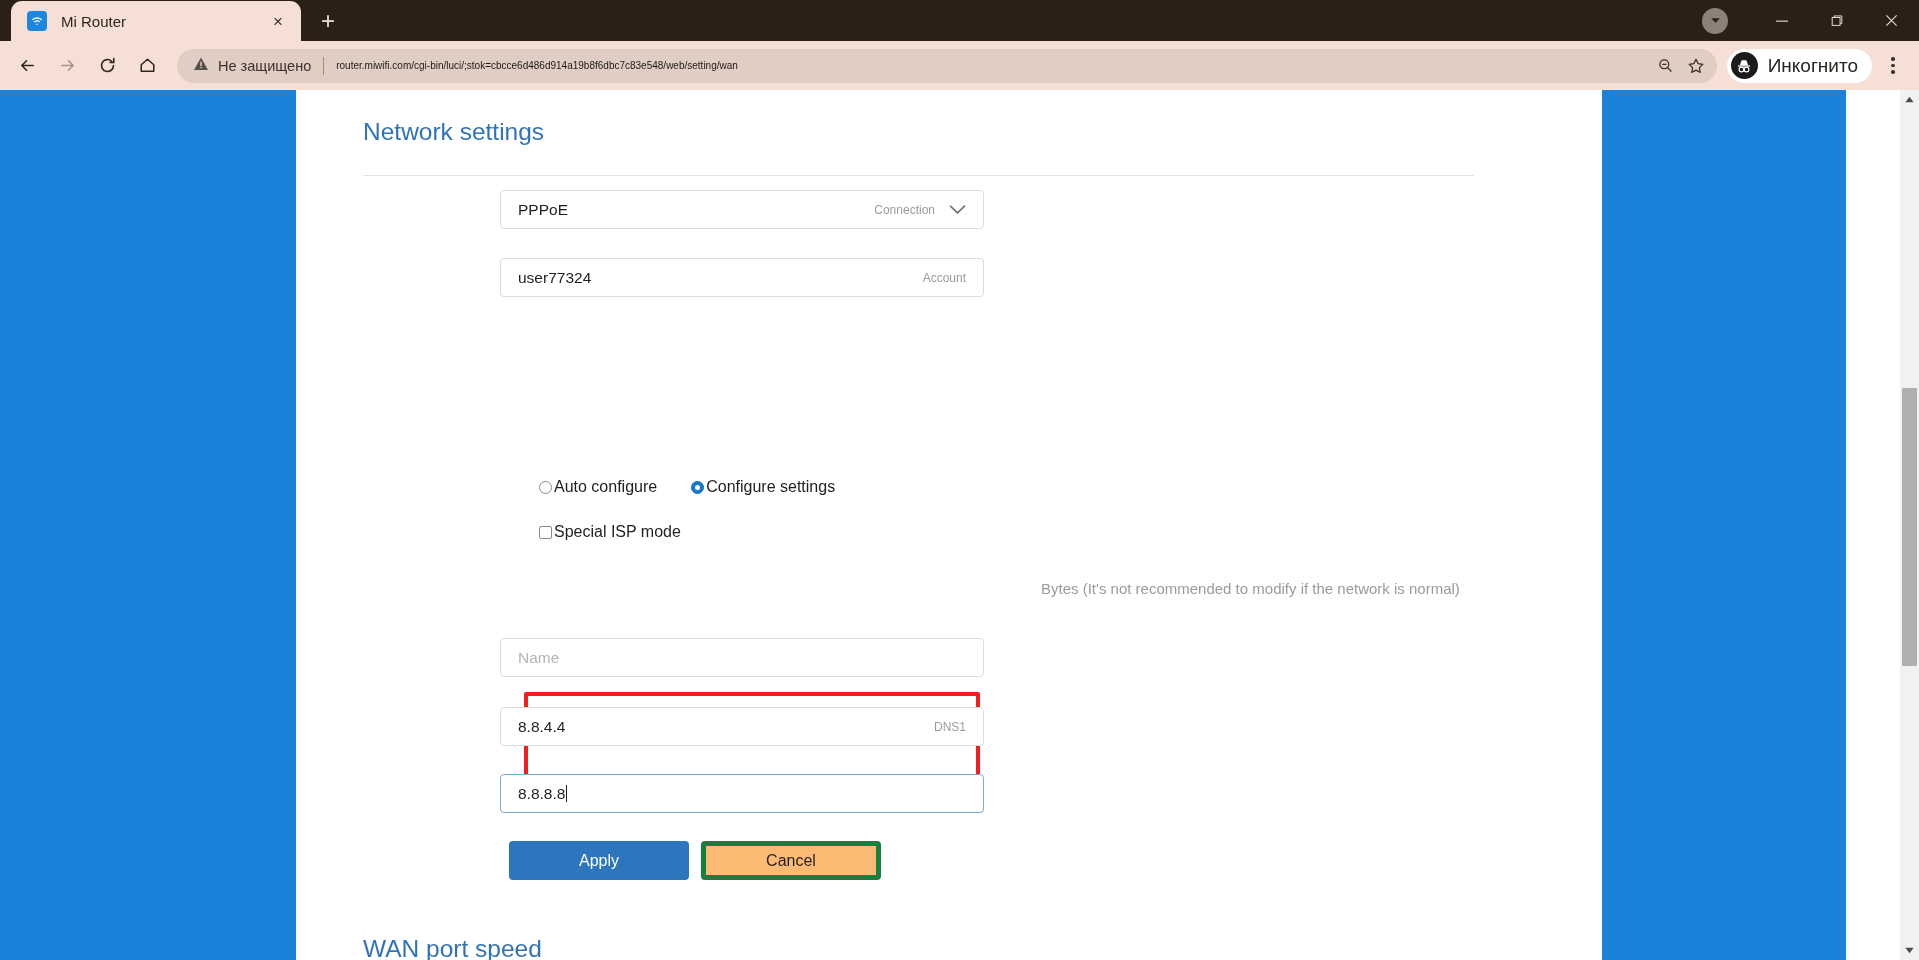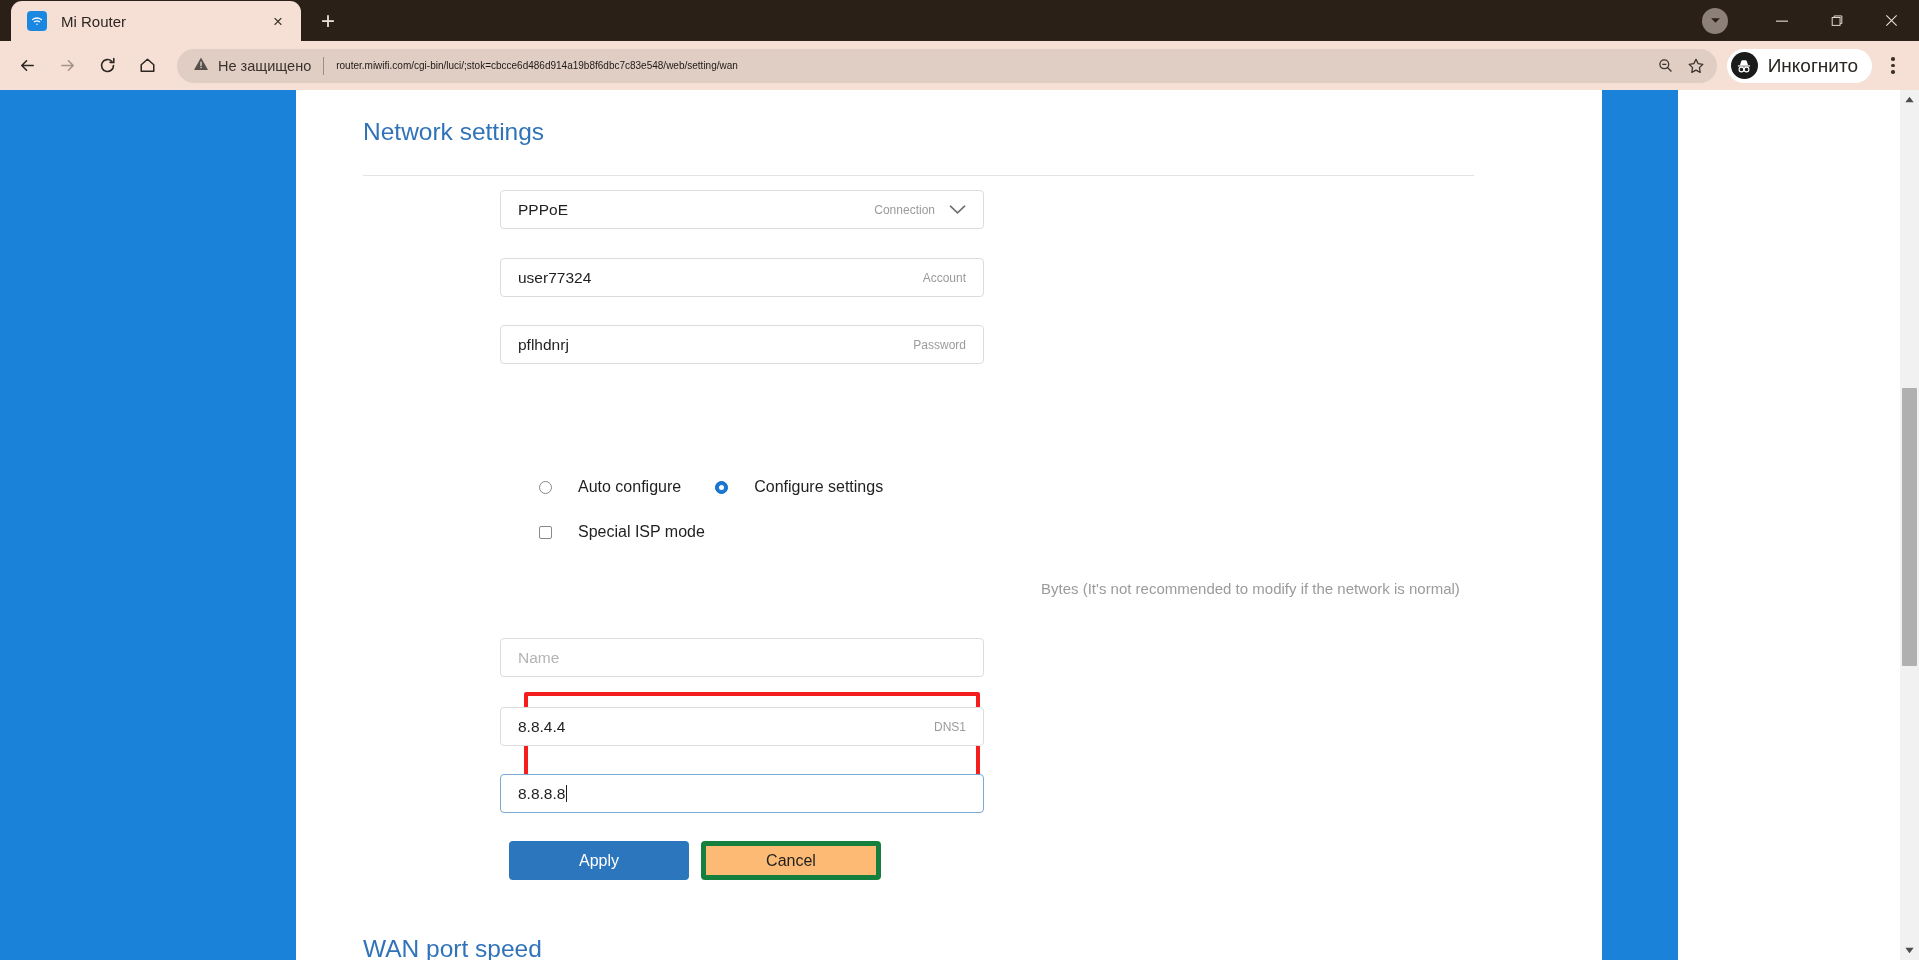--- a/index.html
+++ b/index.html
@@ -92,21 +92,21 @@
   }
   .incognito-label { font-size: 19px; color: #2a2622; margin-left: 10px; }
   .menu-dots {
     width: 34px; height: 34px; display: flex; flex-direction: column;
     align-items: center; justify-content: center; gap: 3px; margin-left: 4px; flex: 0 0 auto;
   }
   .menu-dots i { width: 3.5px; height: 3.5px; border-radius: 50%; background: #3a322c; display:block; }
 
   
   .viewport {
-    position: absolute; left: 0; top: 90px; width: 1678px; height: 870px;
+    position: absolute; left: 0; top: 90px; width: 1846px; height: 870px;
     background: #ffffff; overflow: hidden;
   }
   .side-blue { position: absolute; top: 0; height: 870px; background: #1a82d8; }
   .side-blue.left  { left: 0;     width: 296px; }
   .side-blue.right { left: 1602px; width: 298px; }
 
   .page {
     position: absolute; left: 296px; top: 0; width: 1306px; height: 870px;
     background: #ffffff;
   }
@@ -146,21 +146,21 @@
     display: flex; align-items: center; justify-content: center;
   }
   .radio.checked { border-color: #0b69c7; background: #1878d4; }
   .radio.checked::after {
     content: ""; width: 5px; height: 5px; border-radius: 50%; background: #fff;
   }
   .cbox {
     width: 13px; height: 13px; border: 1px solid #8a8a8a; background: #fff;
     border-radius: 2px; flex: 0 0 auto;
   }
-  .opt-label { font-size: 16px; color: #1f1f1f; margin-left: 26px; white-space: nowrap; }
+  .opt-label { font-size: 16px; color: #1f1f1f; margin-left: 2px; white-space: nowrap; }
 
   .redbox {
     position: absolute; border: 4px solid #f41e1e; border-radius: 2px;
   }
 
   .btn {
     position: absolute; height: 39px; border-radius: 4px;
     display: flex; align-items: center; justify-content: center;
     font-size: 16px;
   }
@@ -313,24 +313,20 @@
               <path d="M1.5 2 L9 9 L16.5 2"></path>
             </svg>
         </span>
       </div>
 
       <div class="field" style="top: 168px;">
         <span class="field-value">user77324</span>
         <span class="field-label">Account</span>
       </div>
 
-      <div class="field" style="top: 235px;">
-        <span class="field-value">pflhdnrj</span>
-        <span class="field-label">Password</span>
-      </div>
 
       <div class="opt-row" style="top: 388px; left: 243px;">
         <label class="opt">
           <span class="radio"></span>
           <span class="opt-label">Auto configure</span>
         </label>
         <label class="opt">
           <span class="radio checked"></span>
           <span class="opt-label">Configure settings</span>
         </label>

